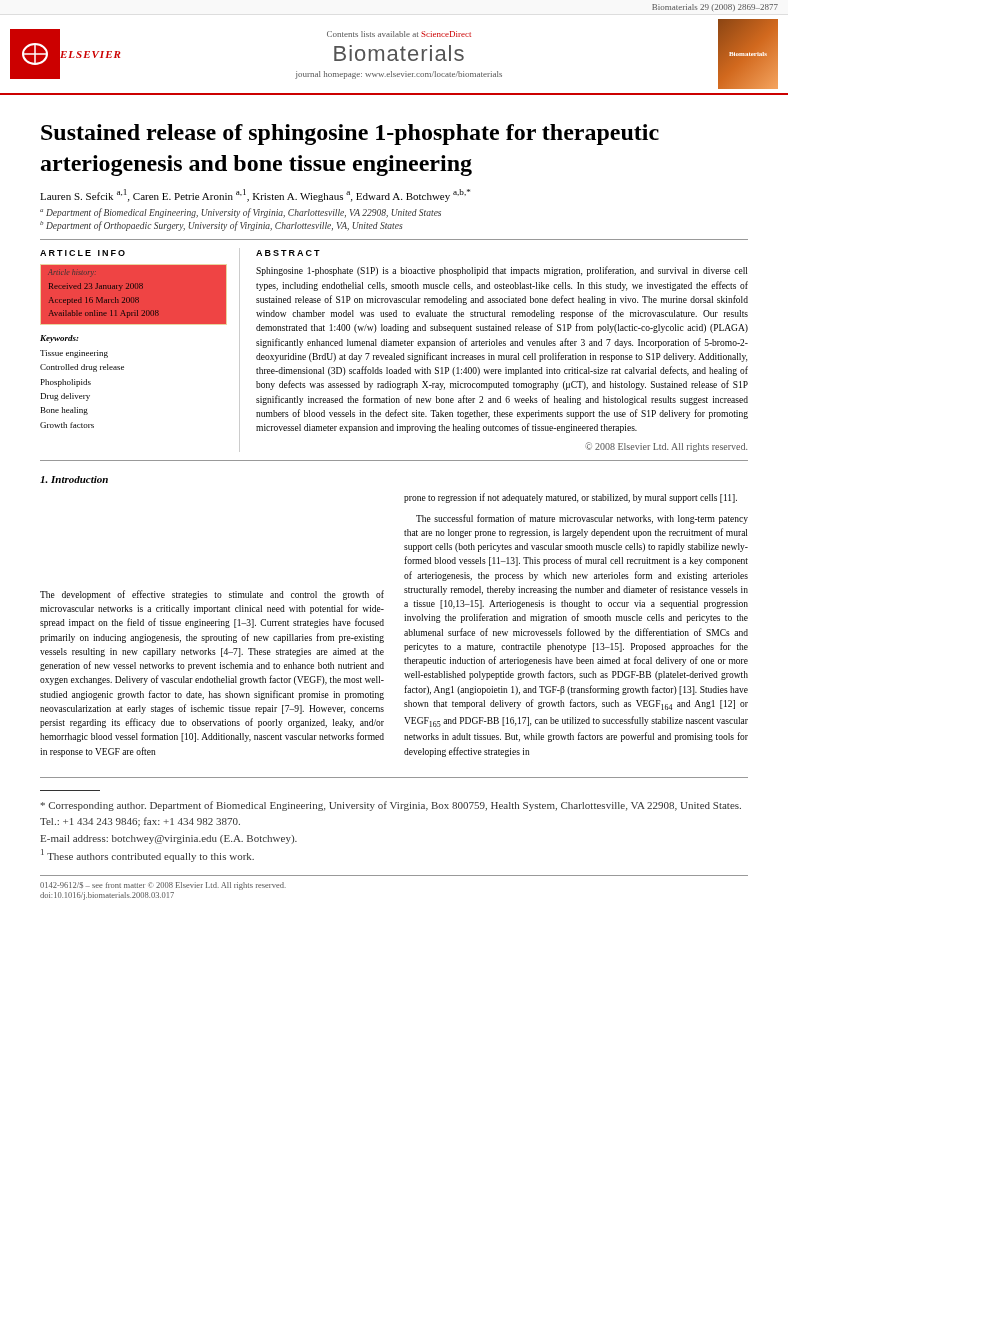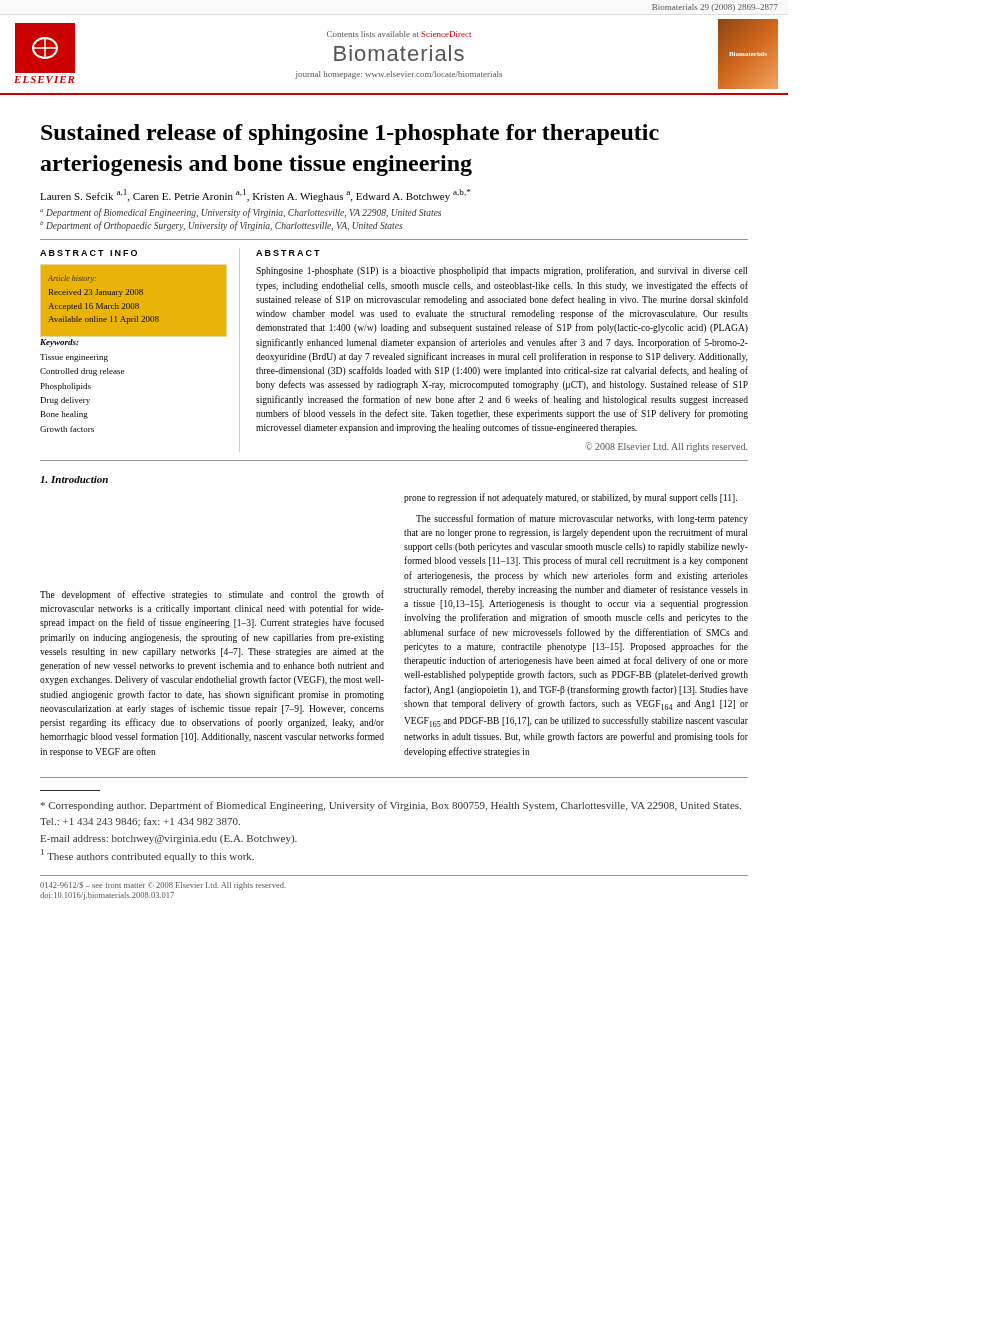--- a/index.html
+++ b/index.html
@@ -22,21 +22,21 @@
       border-bottom: 2px solid #c00;
       padding: 4px 10px 4px 10px;
       display: flex;
       align-items: center;
       justify-content: space-between;
       background: #fff;
     }
     .elsevier-logo {
       width: 70px;
       display: flex;
-      flex-direction: column;
+      flex-direction: row;
       align-items: center;
     }
     .elsevier-text {
       font-size: 11px;
       color: #c00;
       font-weight: bold;
       font-style: italic;
       letter-spacing: 1px;
     }
     .header-center {
@@ -124,24 +124,25 @@
     }
     .section-label {
       font-size: 9px;
       font-weight: bold;
       letter-spacing: 2px;
       color: #000;
       margin-bottom: 6px;
       font-family: Arial, sans-serif;
     }
     .article-history-box {
-      background: #eab308;
+      background: #ef4444;
       border: 1px solid #e8d5a0;
-      padding: 9px 7px;
-      font-size: 9px;
+      padding: 3px 7px;
+      font-size: 9px;
+      margin-bottom: 8px;
     }
     .history-label {
       font-size: 8px;
       font-style: italic;
       margin-bottom: 3px;
       color: #333;
     }
     .history-entry {
       font-size: 9px;
       line-height: 1.5;
@@ -275,21 +276,21 @@
         <sup style="font-size:7px;">a</sup> <span>Department of Biomedical Engineering, University of Virginia, Charlottesville, VA 22908, United States</span>
       </div>
       <div class="affil-line">
         <sup style="font-size:7px;">b</sup> <span>Department of Orthopaedic Surgery, University of Virginia, Charlottesville, VA, United States</span>
       </div>
     </div>
 
     <div class="two-col">
 
       <div class="article-info-col">
-        <div class="section-label">ABSTRACT INFO</div>
+        <div class="section-label">ARTICLE INFO</div>
         <div class="article-history-box">
           <div class="history-label">Article history:</div>
           <div class="history-entry">Received 23 January 2008</div>
           <div class="history-entry">Accepted 16 March 2008</div>
           <div class="history-entry">Available online 11 April 2008</div>
         </div>
         <div class="keywords-section">
           <div class="keywords-label">Keywords:</div>
           <div class="keyword-item">Tissue engineering</div>
           <div class="keyword-item">Controlled drug release</div>

